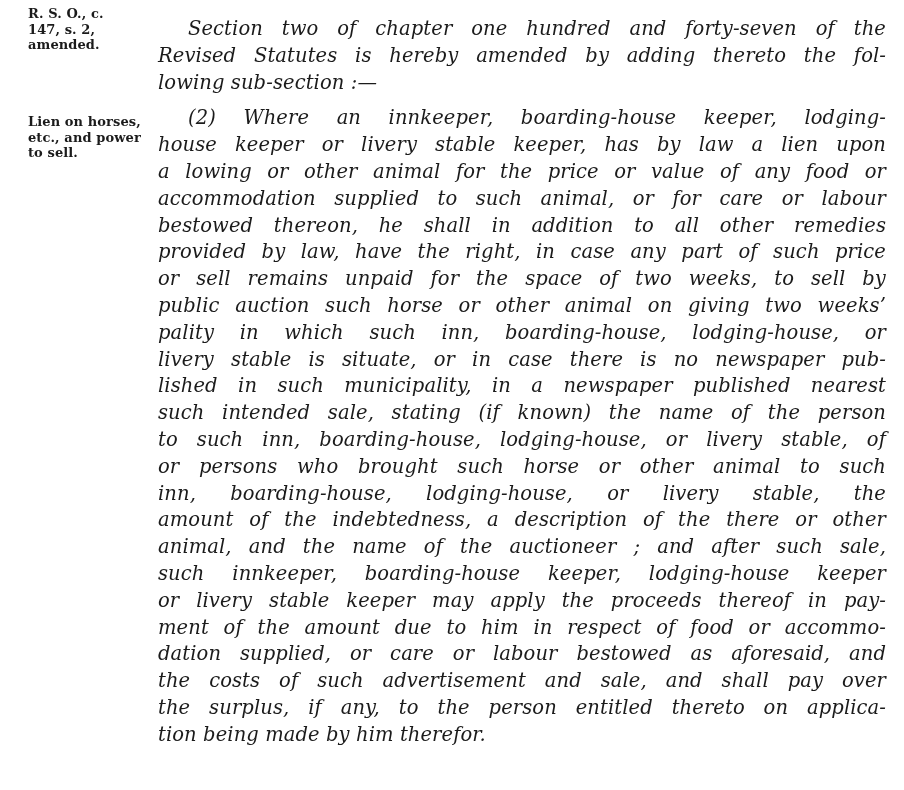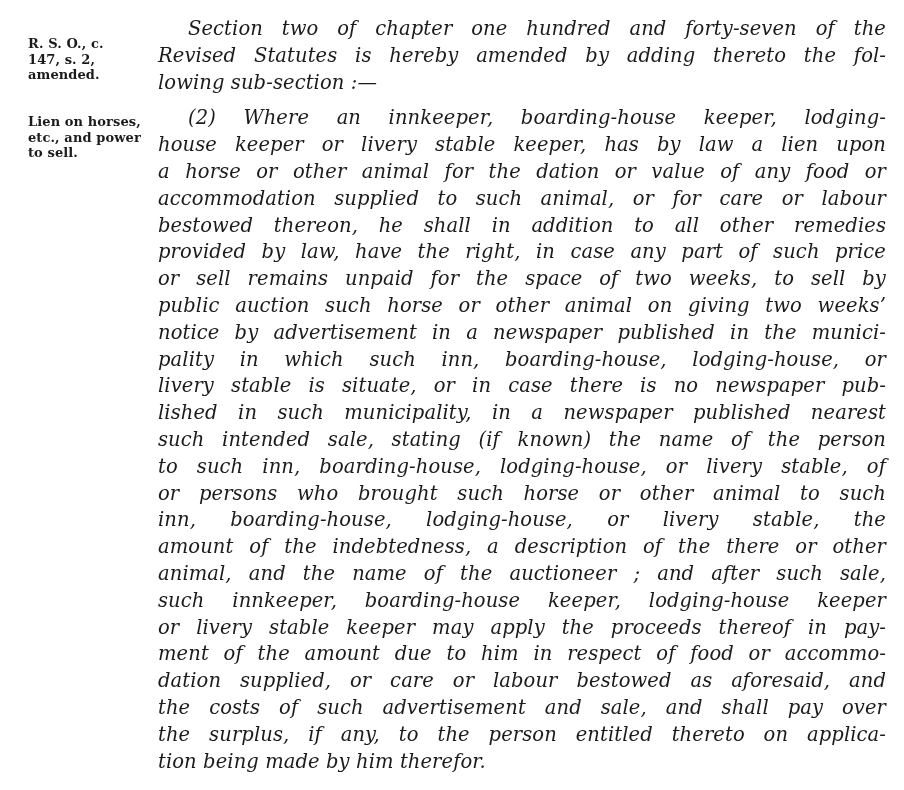--- a/index.html
+++ b/index.html
@@ -25,21 +25,21 @@
   }
   .margin-note {
     position: absolute;
     left: 0;
     width: 122px;
     font-size: 13px;
     font-weight: bold;
     line-height: 15.5px;
     letter-spacing: 0.1px;
   }
-  .margin-note.note-1 { top: 36px; }
+  .margin-note.note-1 { top: 6px; }
   .margin-note.note-2 { top: 114px; }
   .margin-note .mline { white-space: nowrap; }
   
   .body-col {
     position: absolute;
     left: 158px;
     top: 16px;
     width: 728px;
     font-style: italic;
   }
@@ -82,27 +82,26 @@
 
     <div class="para">
       <div class="bline first">Section two of chapter one hundred and forty-seven of the</div>
       <div class="bline">Revised Statutes is hereby amended by adding thereto the fol-</div>
       <div class="bline last">lowing sub-section :—</div>
     </div>
 
     <div class="para">
       <div class="bline first">(2) Where an innkeeper, boarding-house keeper, lodging-</div>
       <div class="bline">house keeper or livery stable keeper, has by law a lien upon</div>
-      <div class="bline">a horse or other animal for the dation or value of any food or</div>
+      <div class="bline">a lowing or other animal for the price or value of any food or</div>
       <div class="bline">accommodation supplied to such animal, or for care or labour</div>
       <div class="bline">bestowed thereon, he shall in addition to all other remedies</div>
       <div class="bline">provided by law, have the right, in case any part of such price</div>
       <div class="bline">or sell remains unpaid for the space of two weeks, to sell by</div>
       <div class="bline">public auction such horse or other animal on giving two weeks’</div>
-      <div class="bline">notice by advertisement in a newspaper published in the munici-</div>
       <div class="bline">pality in which such inn, boarding-house, lodging-house, or</div>
       <div class="bline">livery stable is situate, or in case there is no newspaper pub-</div>
       <div class="bline">lished in such municipality, in a newspaper published nearest</div>
       <div class="bline">such intended sale, stating (if known) the name of the person</div>
       <div class="bline">to such inn, boarding-house, lodging-house, or livery stable, of</div>
       <div class="bline">or persons who brought such horse or other animal to such</div>
       <div class="bline">inn, boarding-house, lodging-house, or livery stable, the</div>
       <div class="bline">amount of the indebtedness, a description of the there or other</div>
       <div class="bline">animal, and the name of the auctioneer ; and after such sale,</div>
       <div class="bline">such innkeeper, boarding-house keeper, lodging-house keeper</div>

